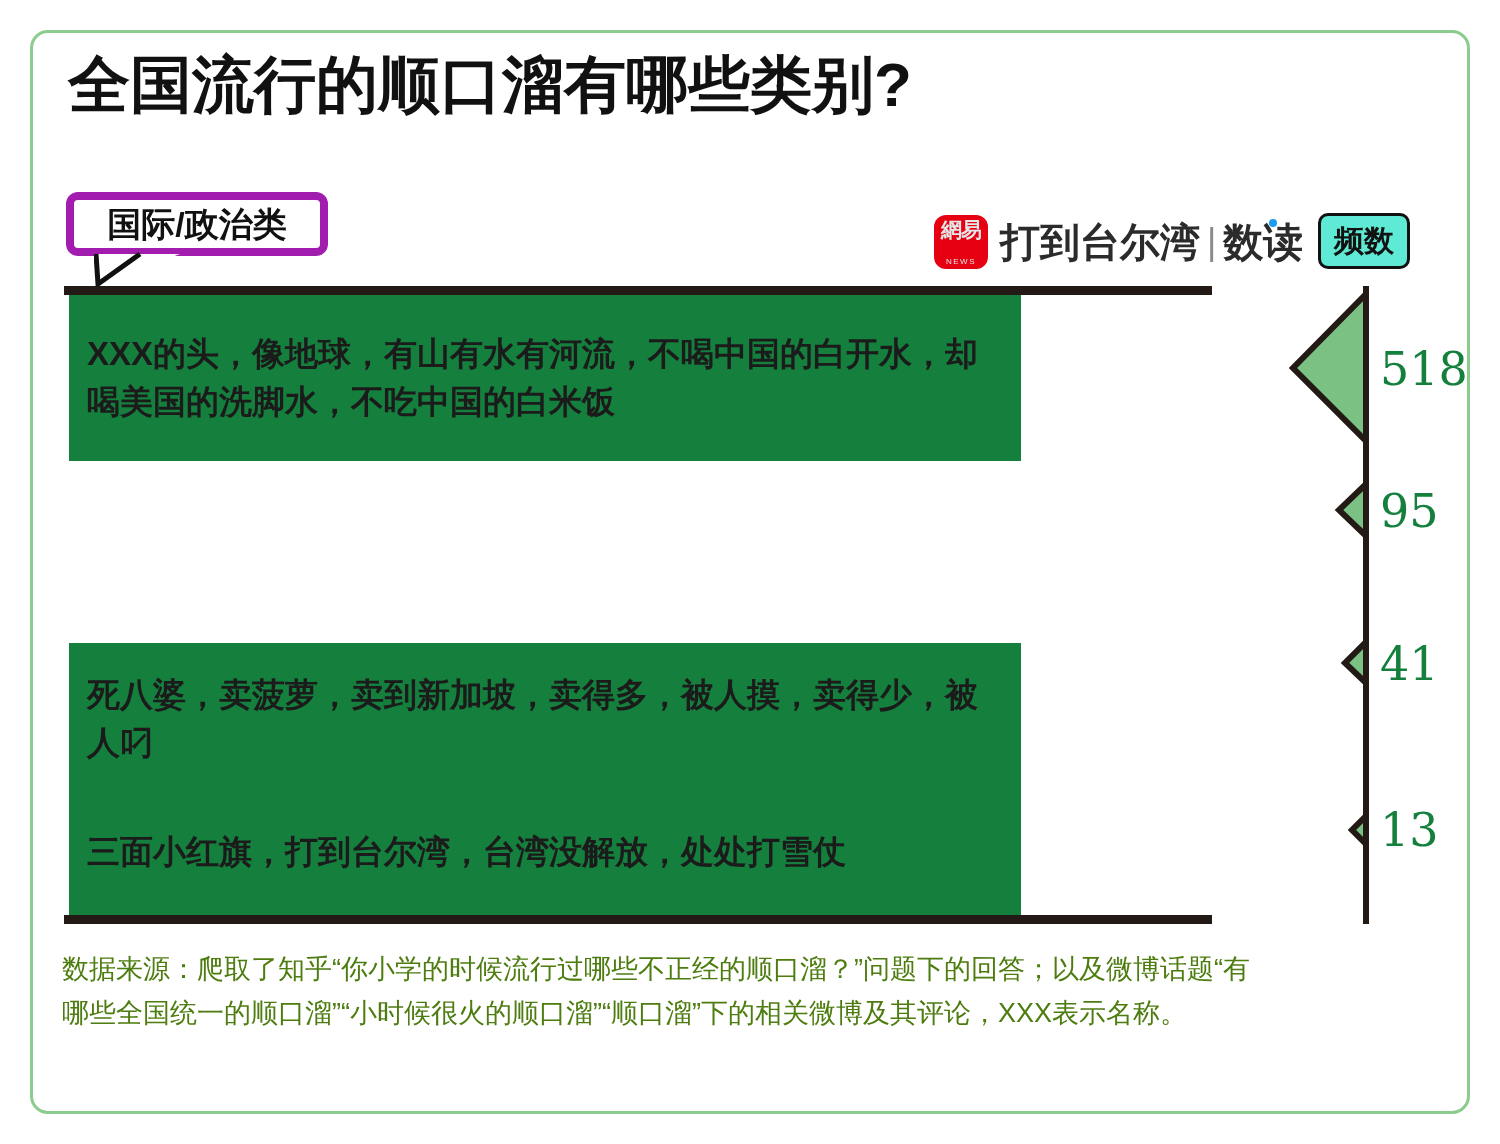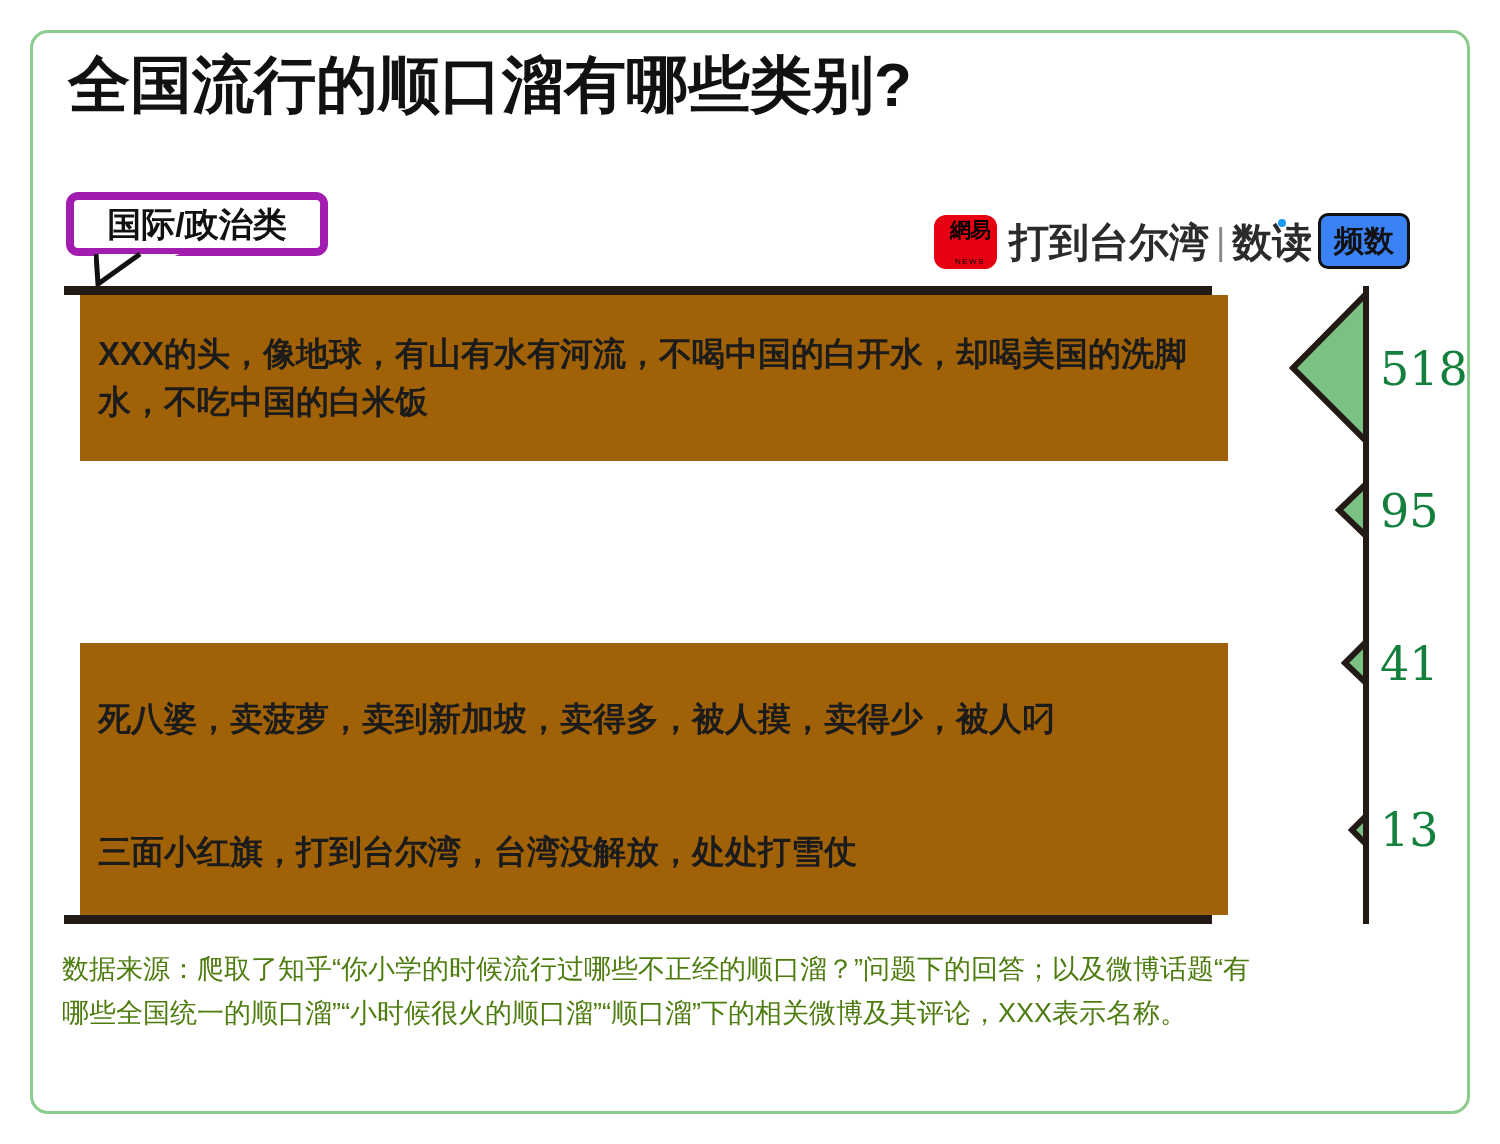--- a/index.html
+++ b/index.html
@@ -88,27 +88,26 @@
     height: 56px;
     display: flex;
     align-items: center;
     gap: 12px;
   }
   .logo-mark {
     width: 54px;
     height: 54px;
     border-radius: 12px;
     background: #e60012;
-    color: #000000;
+    color: #e5e5e5;
     display: flex;
     flex-direction: column;
     align-items: center;
     justify-content: center;
     line-height: 1;
-    padding-left: 9px;
   }
   .logo-mark-cn {
     font-size: 21px;
     font-weight: bold;
     letter-spacing: -1px;
   }
   .logo-mark-en {
     font-size: 8px;
     letter-spacing: 1.5px;
     margin-top: 18px;
@@ -144,21 +143,21 @@
   
   .freq-label {
     position: absolute;
     left: 1318px;
     top: 213px;
     width: 92px;
     height: 56px;
     border: 3px solid #111111;
     border-radius: 10px;
     box-sizing: border-box;
-    background: #3b82f6;
+    background: #5eead4;
     display: flex;
     align-items: center;
     justify-content: center;
     font-size: 30px;
     font-weight: bold;
     color: #111111;
   }
 
   
   .chart {
@@ -180,23 +179,23 @@
 
   .rows {
     position: absolute;
     left: 0;
     top: 9px;
     width: 1148px;
     bottom: 9px;
   }
   .row {
     position: absolute;
-    left: 16px;
-    width: 1148px;
-    background: #a16207;
+    left: 5px;
+    width: 952px;
+    background: #15803d;
     display: flex;
     align-items: center;
   }
   .row-text {
     font-size: 33px;
     font-weight: bold;
     color: #1b1b1b;
     line-height: 1.45;
     padding: 0 22px 0 18px;
     letter-spacing: 0px;

